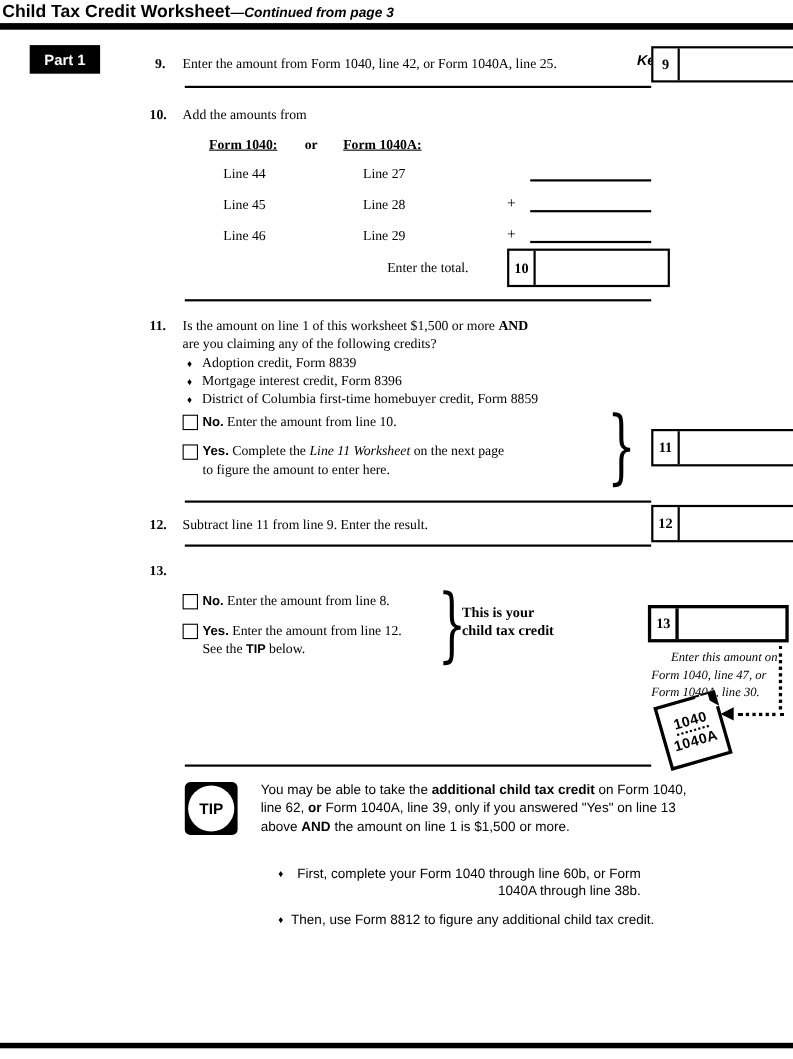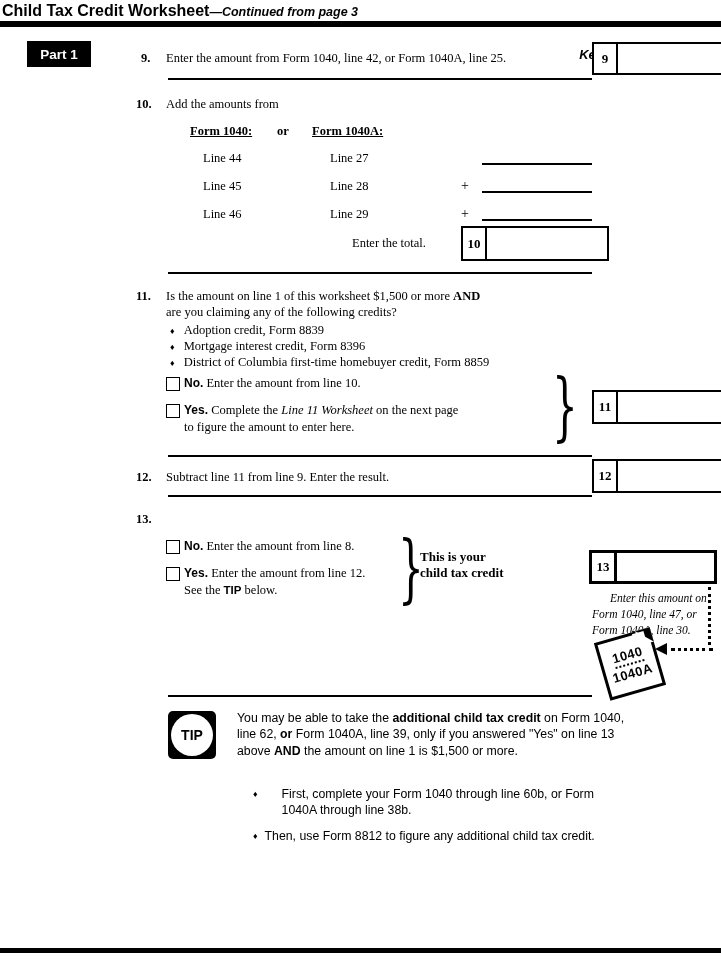--- a/index.html
+++ b/index.html
@@ -222,21 +222,21 @@
     </div>
   </div>
 
   <div class="abs tip-par">
     <span>You may be able to take the </span><span class="b">additional child tax credit</span><span> on Form 1040, line 62, </span><span class="b">or</span><span> Form 1040A, line 39, only if you answered "Yes" on line 13 above </span><span class="b">AND</span><span> the amount on line 1 is $1,500 or more.</span>
   </div>
 
   <div class="abs" style="left:253px;top:786px;">
     <div style="display:flex;">
       <span class="diamond" style="margin-top:3px;">♦</span>
-      <span class="tip-bullet-txt" style="margin-left:24px;">First, complete your Form 1040 through line 60b, or Form 1040A through line 38b.</span>
+      <span class="tip-bullet-txt" style="margin-left:7px;text-align:right;">First, complete your Form 1040 through line 60b, or Form 1040A through line 38b.</span>
     </div>
   </div>
 
   <div class="abs" style="left:253px;top:828px;">
     <div style="display:flex;">
       <span class="diamond" style="margin-top:3px;">♦</span>
       <span class="tip-bullet-txt" style="margin-left:7px;width:400px;">Then, use Form 8812 to figure any additional child tax credit.</span>
     </div>
   </div>
 

